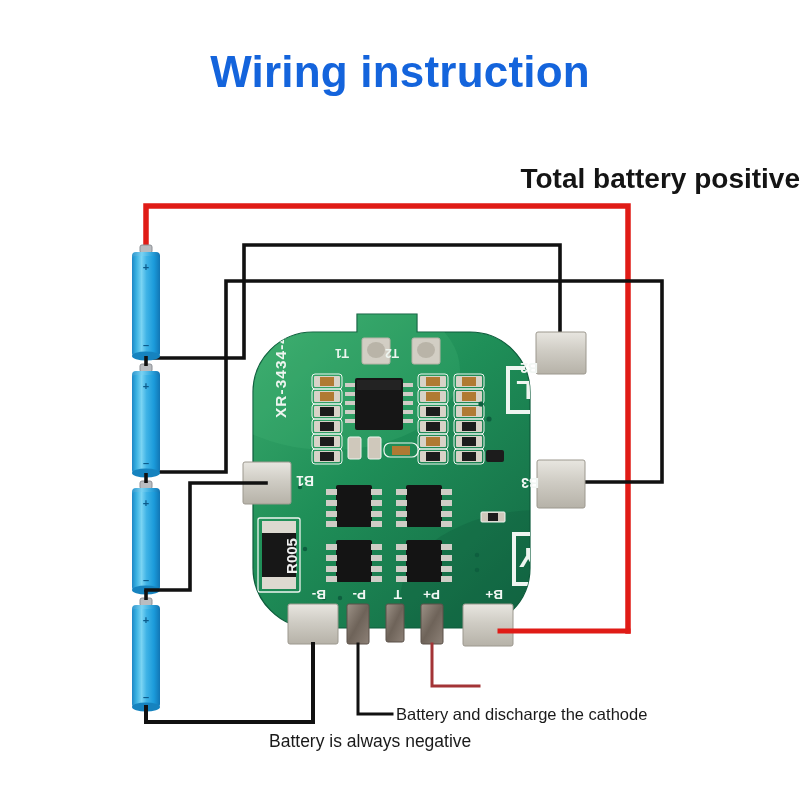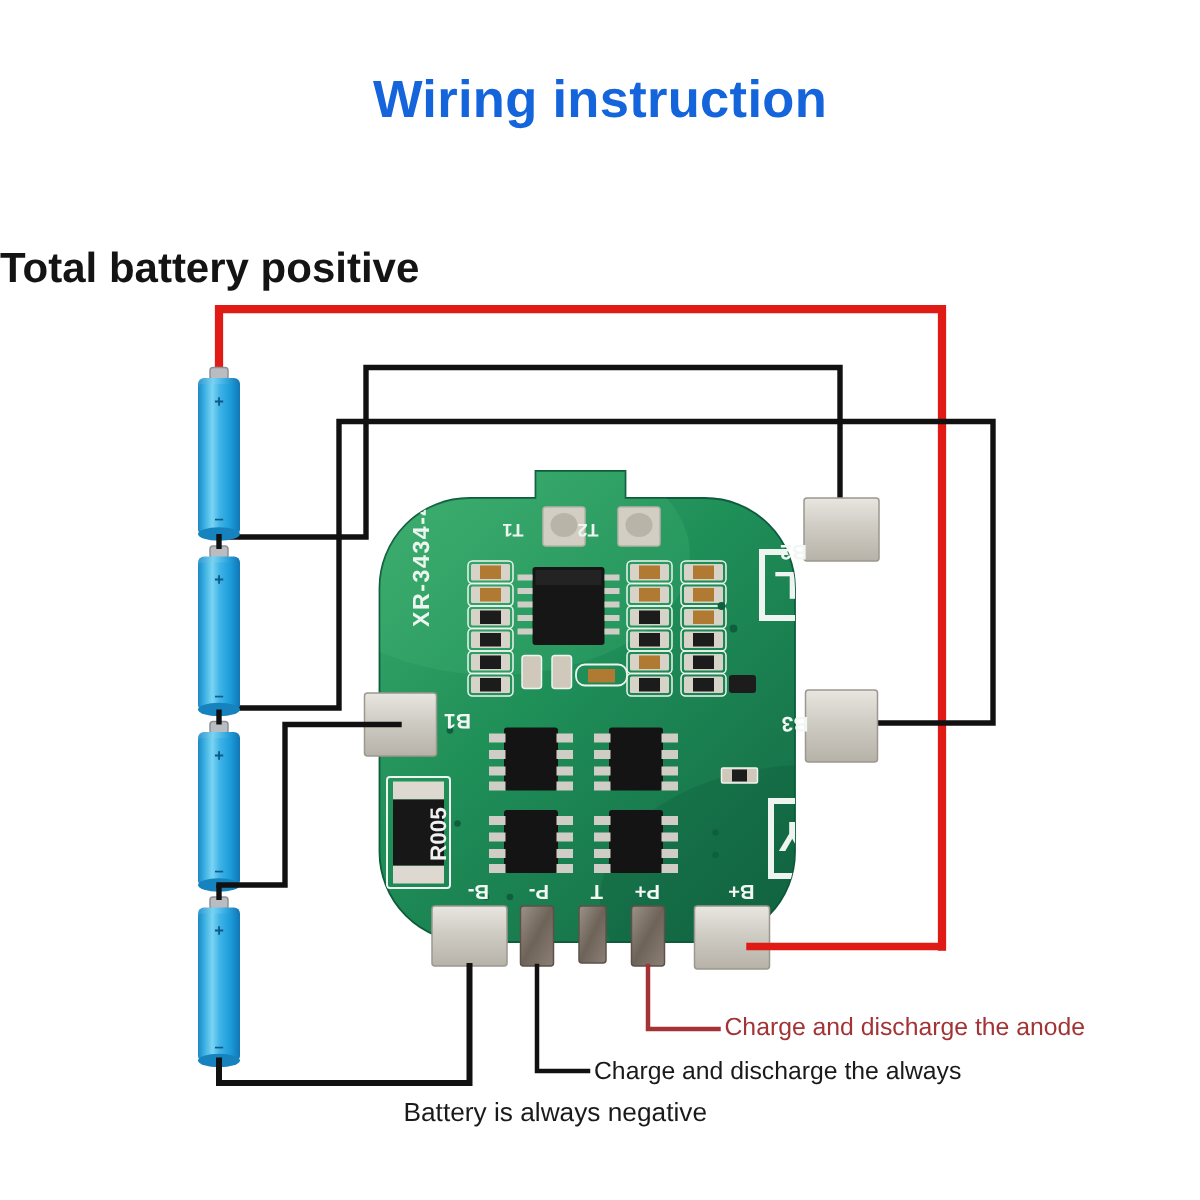--- a/index.html
+++ b/index.html
@@ -1,23 +1,23 @@
 <!DOCTYPE html>
 <html><head>
 <meta charset="utf-8">
 <style>
   html,body{margin:0;padding:0;background:#fff;}
   body{width:800px;height:800px;position:relative;overflow:hidden;
        font-family:"Liberation Sans",sans-serif;}
   #stage{position:absolute;inset:0;width:800px;height:800px;}
   .txt{position:absolute;white-space:nowrap;}
 
-  #title{left:0;top:47px;width:800px;text-align:center;font-size:35px;
+  #title{left:0;top:47px;width:800px;text-align:center;font-size:44px;
          font-weight:bold;color:#1464dc;letter-spacing:.2px;}
-  #subtitle{left:0;top:163px;width:800px;text-align:left;font-size:28px;
+  #subtitle{left:0;top:163px;width:800px;text-align:right;font-size:28px;
             font-weight:bold;color:#141414;}
 
   .anno{font-size:16.5px;color:#1a1a1a;}
   #anno-anode{left:483px;top:676px;color:#a33436;}
   #anno-cathode{left:396px;top:705px;color:#1a1a1a;}
   #anno-neg{left:224px;top:731px;color:#1a1a1a;font-size:17.5px;margin-left:45px;}
 
   svg{position:absolute;left:0;top:0;width:800px;height:800px;overflow:visible;}
 </style>
 </head>
@@ -365,17 +365,16 @@
       <path d="M146 707 L146 722 L313 722 L313 644" stroke="#111111" stroke-width="4"></path>
 
       <path d="M358 644 L358 714 L392 714" stroke="#111111" stroke-width="3"></path>
 
       <path d="M432 644 L432 686 L479 686" stroke="#a33436" stroke-width="3"></path>
 
       <path d="M628 631 L500 631" stroke="#e01b16" stroke-width="5"></path>
     </g>
   </svg>
 
-  <div class="txt anno" id="anno-anode">Charge and discharge the anode</div>
-  <div class="txt anno" id="anno-cathode">Charge and discharge the always</div>
+  <div class="txt anno" id="anno-cathode">Battery and discharge the cathode</div>
   <div class="txt anno" id="anno-neg">Battery is always negative</div>
 
 </div>
 
 </body></html>

